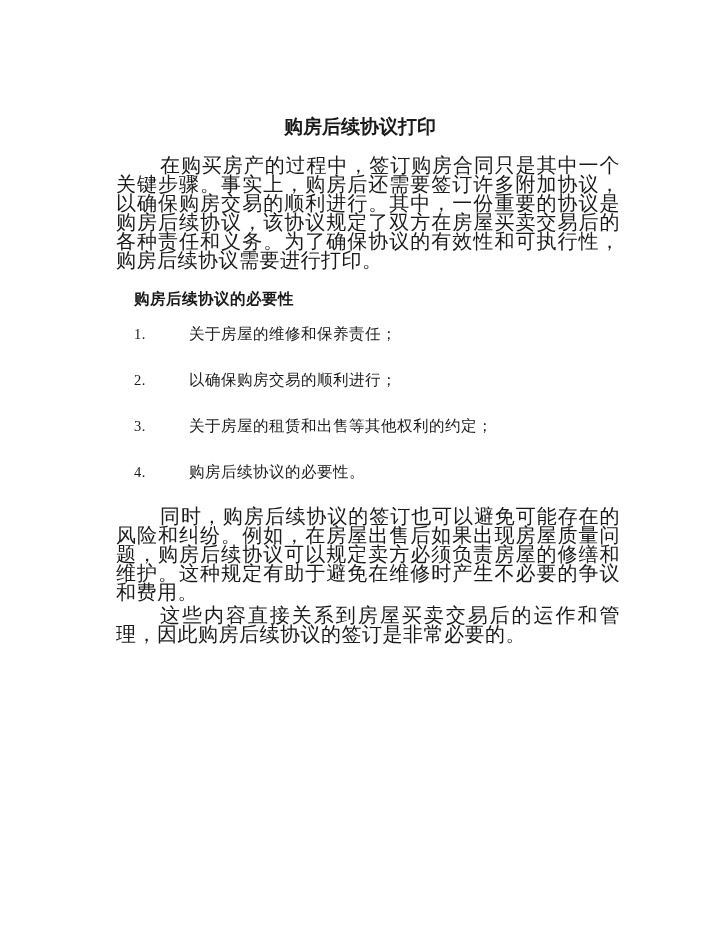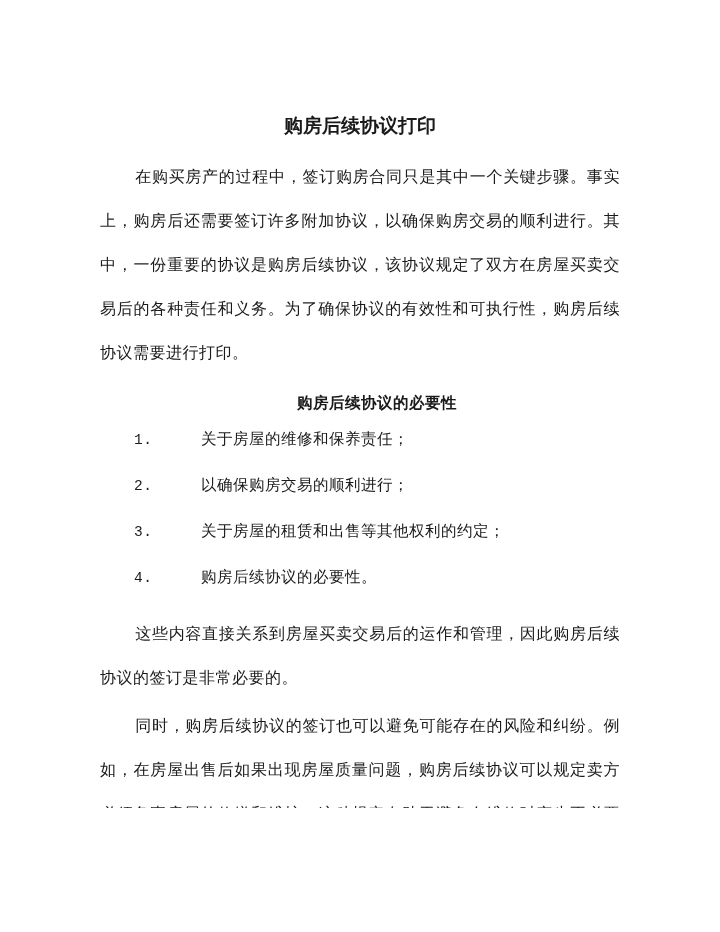--- a/index.html
+++ b/index.html
@@ -7,47 +7,46 @@
     padding: 0;
     background: #ffffff;
   }
   .page {
     position: relative;
     width: 720px;
     height: 808px;
     background: #ffffff;
     box-sizing: border-box;
     padding: 112px 100px 40px 100px;
-    font-family: Liberation Mono, monospace;
+    font-family: Liberation Serif, serif;
     color: #1a1a1a;
     overflow: hidden;
   }
   .doc-title {
     margin: 0 0 14px 0;
     text-align: center;
     font-size: 19px;
     font-weight: bold;
     line-height: 30px;
   }
   .para {
-    margin: 0 0 4px 0;
-    font-size: 16px;
-    line-height: 44px;
+    margin: 0 0 4px 16px;
+    font-size: 20px;
+    line-height: 19px;
     text-align: justify;
     text-indent: 2.2em;
     letter-spacing: 0.5px;
   }
   .section-heading {
     margin: 12px 0 8px 0;
     font-size: 15.5px;
     font-weight: bold;
     line-height: 33px;
     text-indent: 2.2em;
     letter-spacing: 0.5px;
-    text-align: center;
   }
   .ordered-list {
     margin: 6px 0 6px 0;
   }
   .list-item {
     display: flex;
     align-items: baseline;
     margin: 0 0 24px 0;
     font-size: 15.5px;
     line-height: 22px;
@@ -55,21 +54,20 @@
   }
   .list-num {
     display: inline-block;
     width: 55px;
     margin-left: 34px;
     font-size: 14.5px;
     flex: 0 0 auto;
   }
   .list-text {
     flex: 1 1 auto;
-    margin-left: 12px;
   }
 </style>
 </head>
 <body>
 
 <div class="page">
 
   <h1 class="doc-title">购房后续协议打印</h1>
 
   <p class="para">在购买房产的过程中，签订购房合同只是其中一个关键步骤。事实上，购房后还需要签订许多附加协议，以确保购房交易的顺利进行。其中，一份重要的协议是购房后续协议，该协议规定了双方在房屋买卖交易后的各种责任和义务。为了确保协议的有效性和可执行性，购房后续协议需要进行打印。</p>
@@ -94,17 +92,17 @@
       <span class="list-text">关于房屋的租赁和出售等其他权利的约定；</span>
     </div>
 
     <div class="list-item">
       <span class="list-num">4.</span>
       <span class="list-text">购房后续协议的必要性。</span>
     </div>
 
   </div>
 
+  <p class="para">同时，购房后续协议的签订也可以避免可能存在的风险和纠纷。例如，在房屋出售后如果出现房屋质量问题，购房后续协议可以规定卖方必须负责房屋的修缮和维护。这种规定有助于避免在维修时产生不必要的争议和费用。</p>
+
   <p class="para">这些内容直接关系到房屋买卖交易后的运作和管理，因此购房后续协议的签订是非常必要的。</p>
-
-  <p class="para">同时，购房后续协议的签订也可以避免可能存在的风险和纠纷。例如，在房屋出售后如果出现房屋质量问题，购房后续协议可以规定卖方必须负责房屋的修缮和维护。这种规定有助于避免在维修时产生不必要的争议和费用。</p>
 
 </div>
 
 </body></html>

